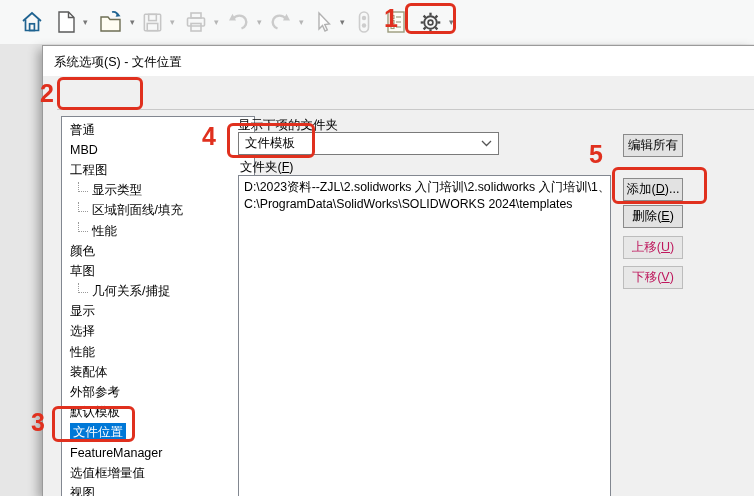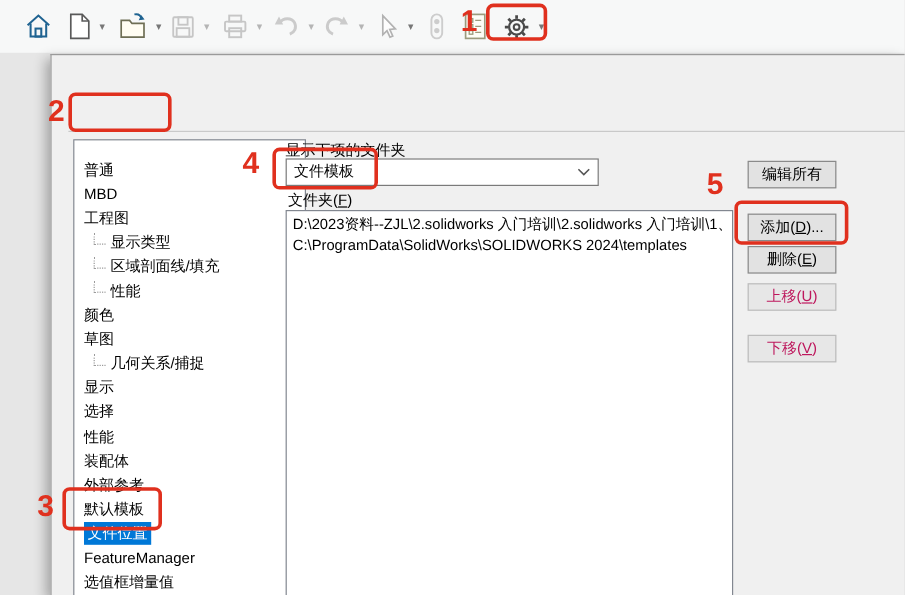--- a/index.html
+++ b/index.html
@@ -22,21 +22,21 @@
 
   #dlg-tab { position:absolute; left:18px; top:39px; height:25px; padding:0 11px;
              background:#f2f2f2; border:1px solid #9f9f9f; border-bottom:none;
              font-size:12.5px; display:flex; align-items:center; color:#000; z-index:2; }
   #tab-baseline { position:absolute; left:14px; top:63px; right:0; height:1px; background:#c9c9c9; }
 
   .ak { text-decoration:underline; }
 
   
   #tree-box { position:absolute; left:18px; top:70px; width:194px; height:381px;
-              background:#fff; border:1px solid #828790; overflow:hidden; padding-top:15px; }
+              background:#fff; border:1px solid #828790; overflow:hidden; padding-top:3px; }
   .tree-item { height:20.2px; display:flex; align-items:center; padding-left:8px;
                font-size:12.5px; color:#000; white-space:nowrap; cursor:default; }
   .tree-item.lvl1 { padding-left:16px; }
   .tree-item.lvl1 .connector { width:10px; height:10px; border-left:1px dotted #9a9a9a;
                border-bottom:1px dotted #9a9a9a; margin:-8px 4px 0 0; flex:0 0 auto; }
   .tree-item.selected .ti-label { background:#0078d7; color:#fff; padding:1px 3px; }
 
   
   .fld-label { position:absolute; font-size:12.5px; color:#000; }
 
@@ -45,21 +45,21 @@
            border:1px solid #7a7a7a; display:flex; align-items:center; padding:0 6px;
            font-size:12.5px;gap:13px; }
   #combo .chev { margin-left:auto; }
 
   
   #folder-list { position:absolute; left:195px; top:129px; width:373px; height:322px;
                  background:#fff; border:1px solid #828790; overflow:hidden; padding:3px 0 0 5px; }
   .folder-line { font-size:12.3px; line-height:17px; white-space:nowrap; color:#000; }
 
   
-  .dlg-btn { position:absolute; left:580px; width:74px; height:23px; background:#e2e2e2;
+  .dlg-btn { position:absolute; left:580px; width:60px; height:23px; background:#e2e2e2;
              border:1px solid #8a8a8a; font-size:12.5px; color:#000; display:flex;
              align-items:center; justify-content:center; font-family:inherit; }
   .dlg-btn.disabled { color:#be185d; border-color:#bcbcbc; background:#e7e7e7; }
 
   
   .anno-box { position:absolute; border:3px solid #e0301e; border-radius:6px; z-index:50; pointer-events:none; }
   .anno-num { position:absolute; color:#e0301e; font-size:25px; font-weight:700; z-index:51;
               line-height:1; pointer-events:none; }
 
   svg { display:block; }
@@ -192,20 +192,23 @@
           </g>
           <circle cx="12" cy="12" r="6" fill="none" stroke="#4a4a4a" stroke-width="1.8"></circle>
           <circle cx="12" cy="12" r="2.3" fill="none" stroke="#4a4a4a" stroke-width="1.6"></circle>
         </svg>
       </span>
       <span class="tb-caret">▾</span>
     </div>
   </div>
 
   <div id="dialog">
+    <div id="dlg-titlebar">
+      <div id="dlg-title">系统选项(S) - 文件位置</div>
+    </div>
 
     <div id="tab-baseline"></div>
 
     <div id="tree-box">
         <div class="tree-item">
           <span class="ti-label">普通</span>
         </div>
         <div class="tree-item">
           <span class="ti-label">MBD</span>
         </div>
@@ -289,21 +292,21 @@
       </button>
     <button class="dlg-btn" style="top:132px">
         <span><span>添加(</span><span class="ak">D</span><span>)...</span></span>
       </button>
     <button class="dlg-btn" style="top:159px">
         <span><span>删除(</span><span class="ak">E</span><span>)</span></span>
       </button>
     <button class="dlg-btn disabled" style="top:190px">
         <span><span>上移(</span><span class="ak">U</span><span>)</span></span>
       </button>
-    <button class="dlg-btn disabled" style="top:233px">
+    <button class="dlg-btn disabled" style="top:220px">
         <span><span>下移(</span><span class="ak">V</span><span>)</span></span>
       </button>
   </div>
 
   <div class="anno-box" style="left:405px; top:3px;  width:51px; height:31px;"></div>
   <div class="anno-num" style="left:384px; top:6px;">1</div>
 
   <div class="anno-box" style="left:57px; top:77px;  width:86px; height:33px;"></div>
   <div class="anno-num" style="left:40px; top:81px;">2</div>
 

